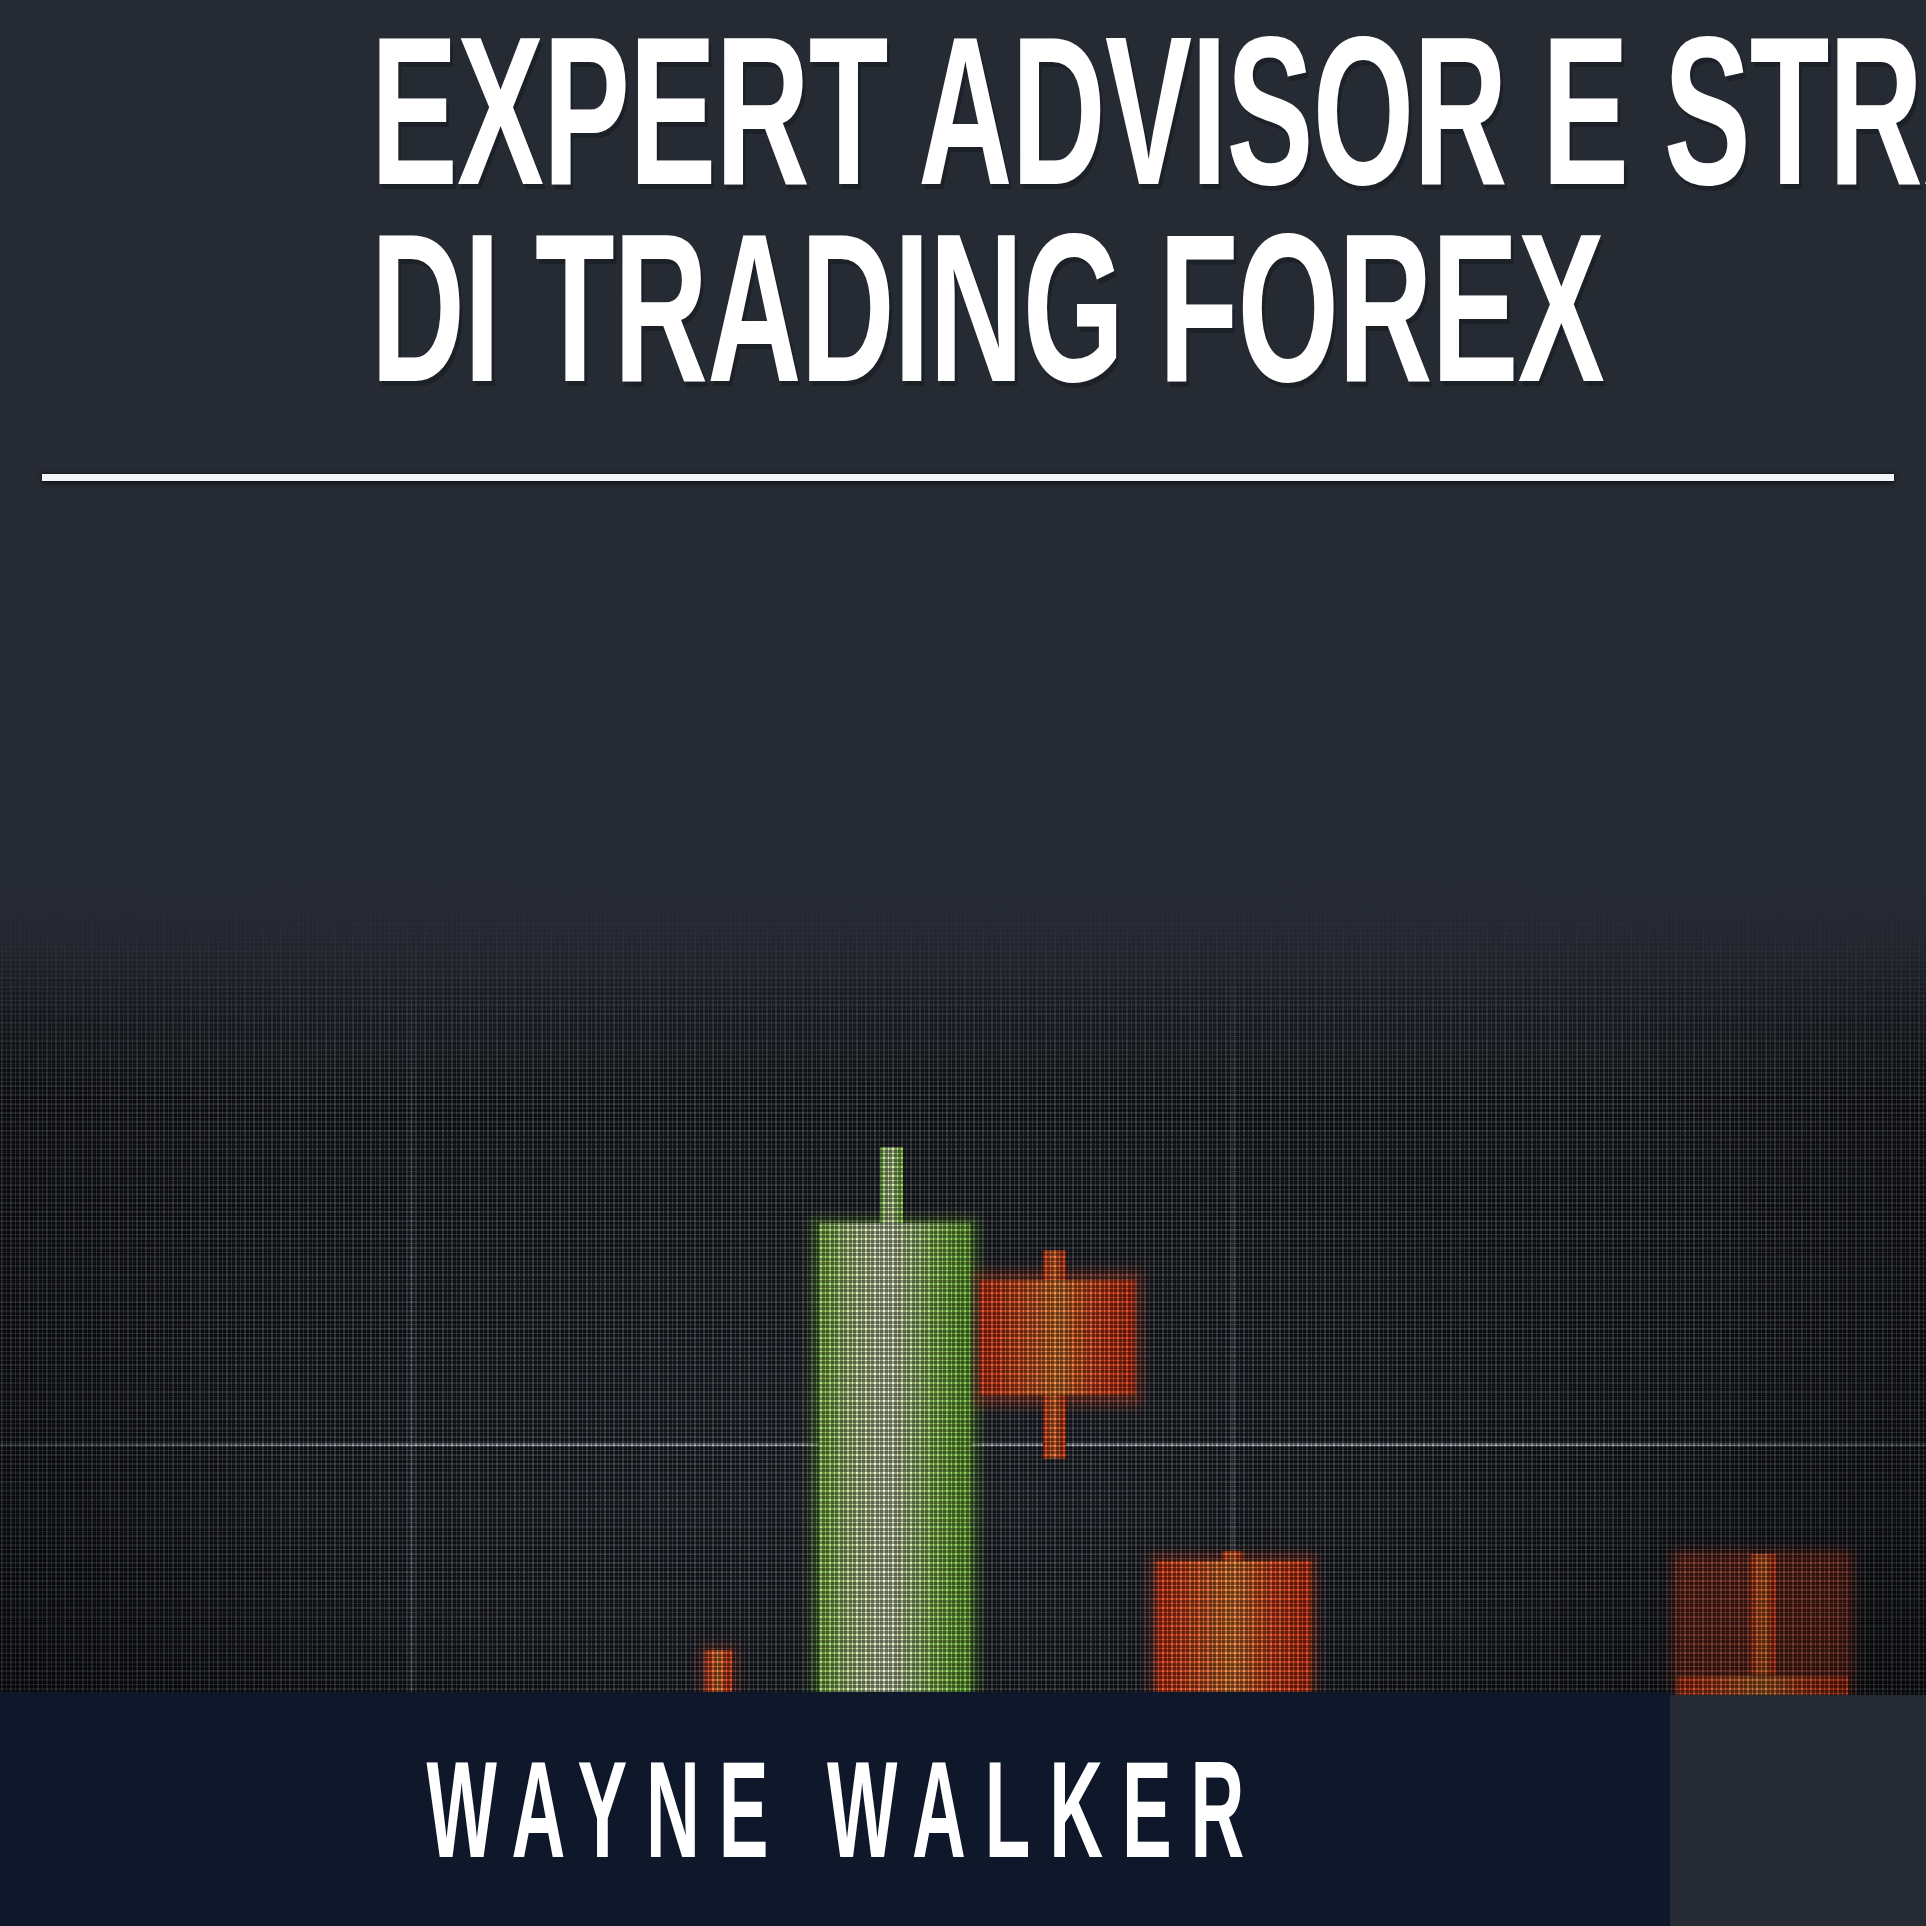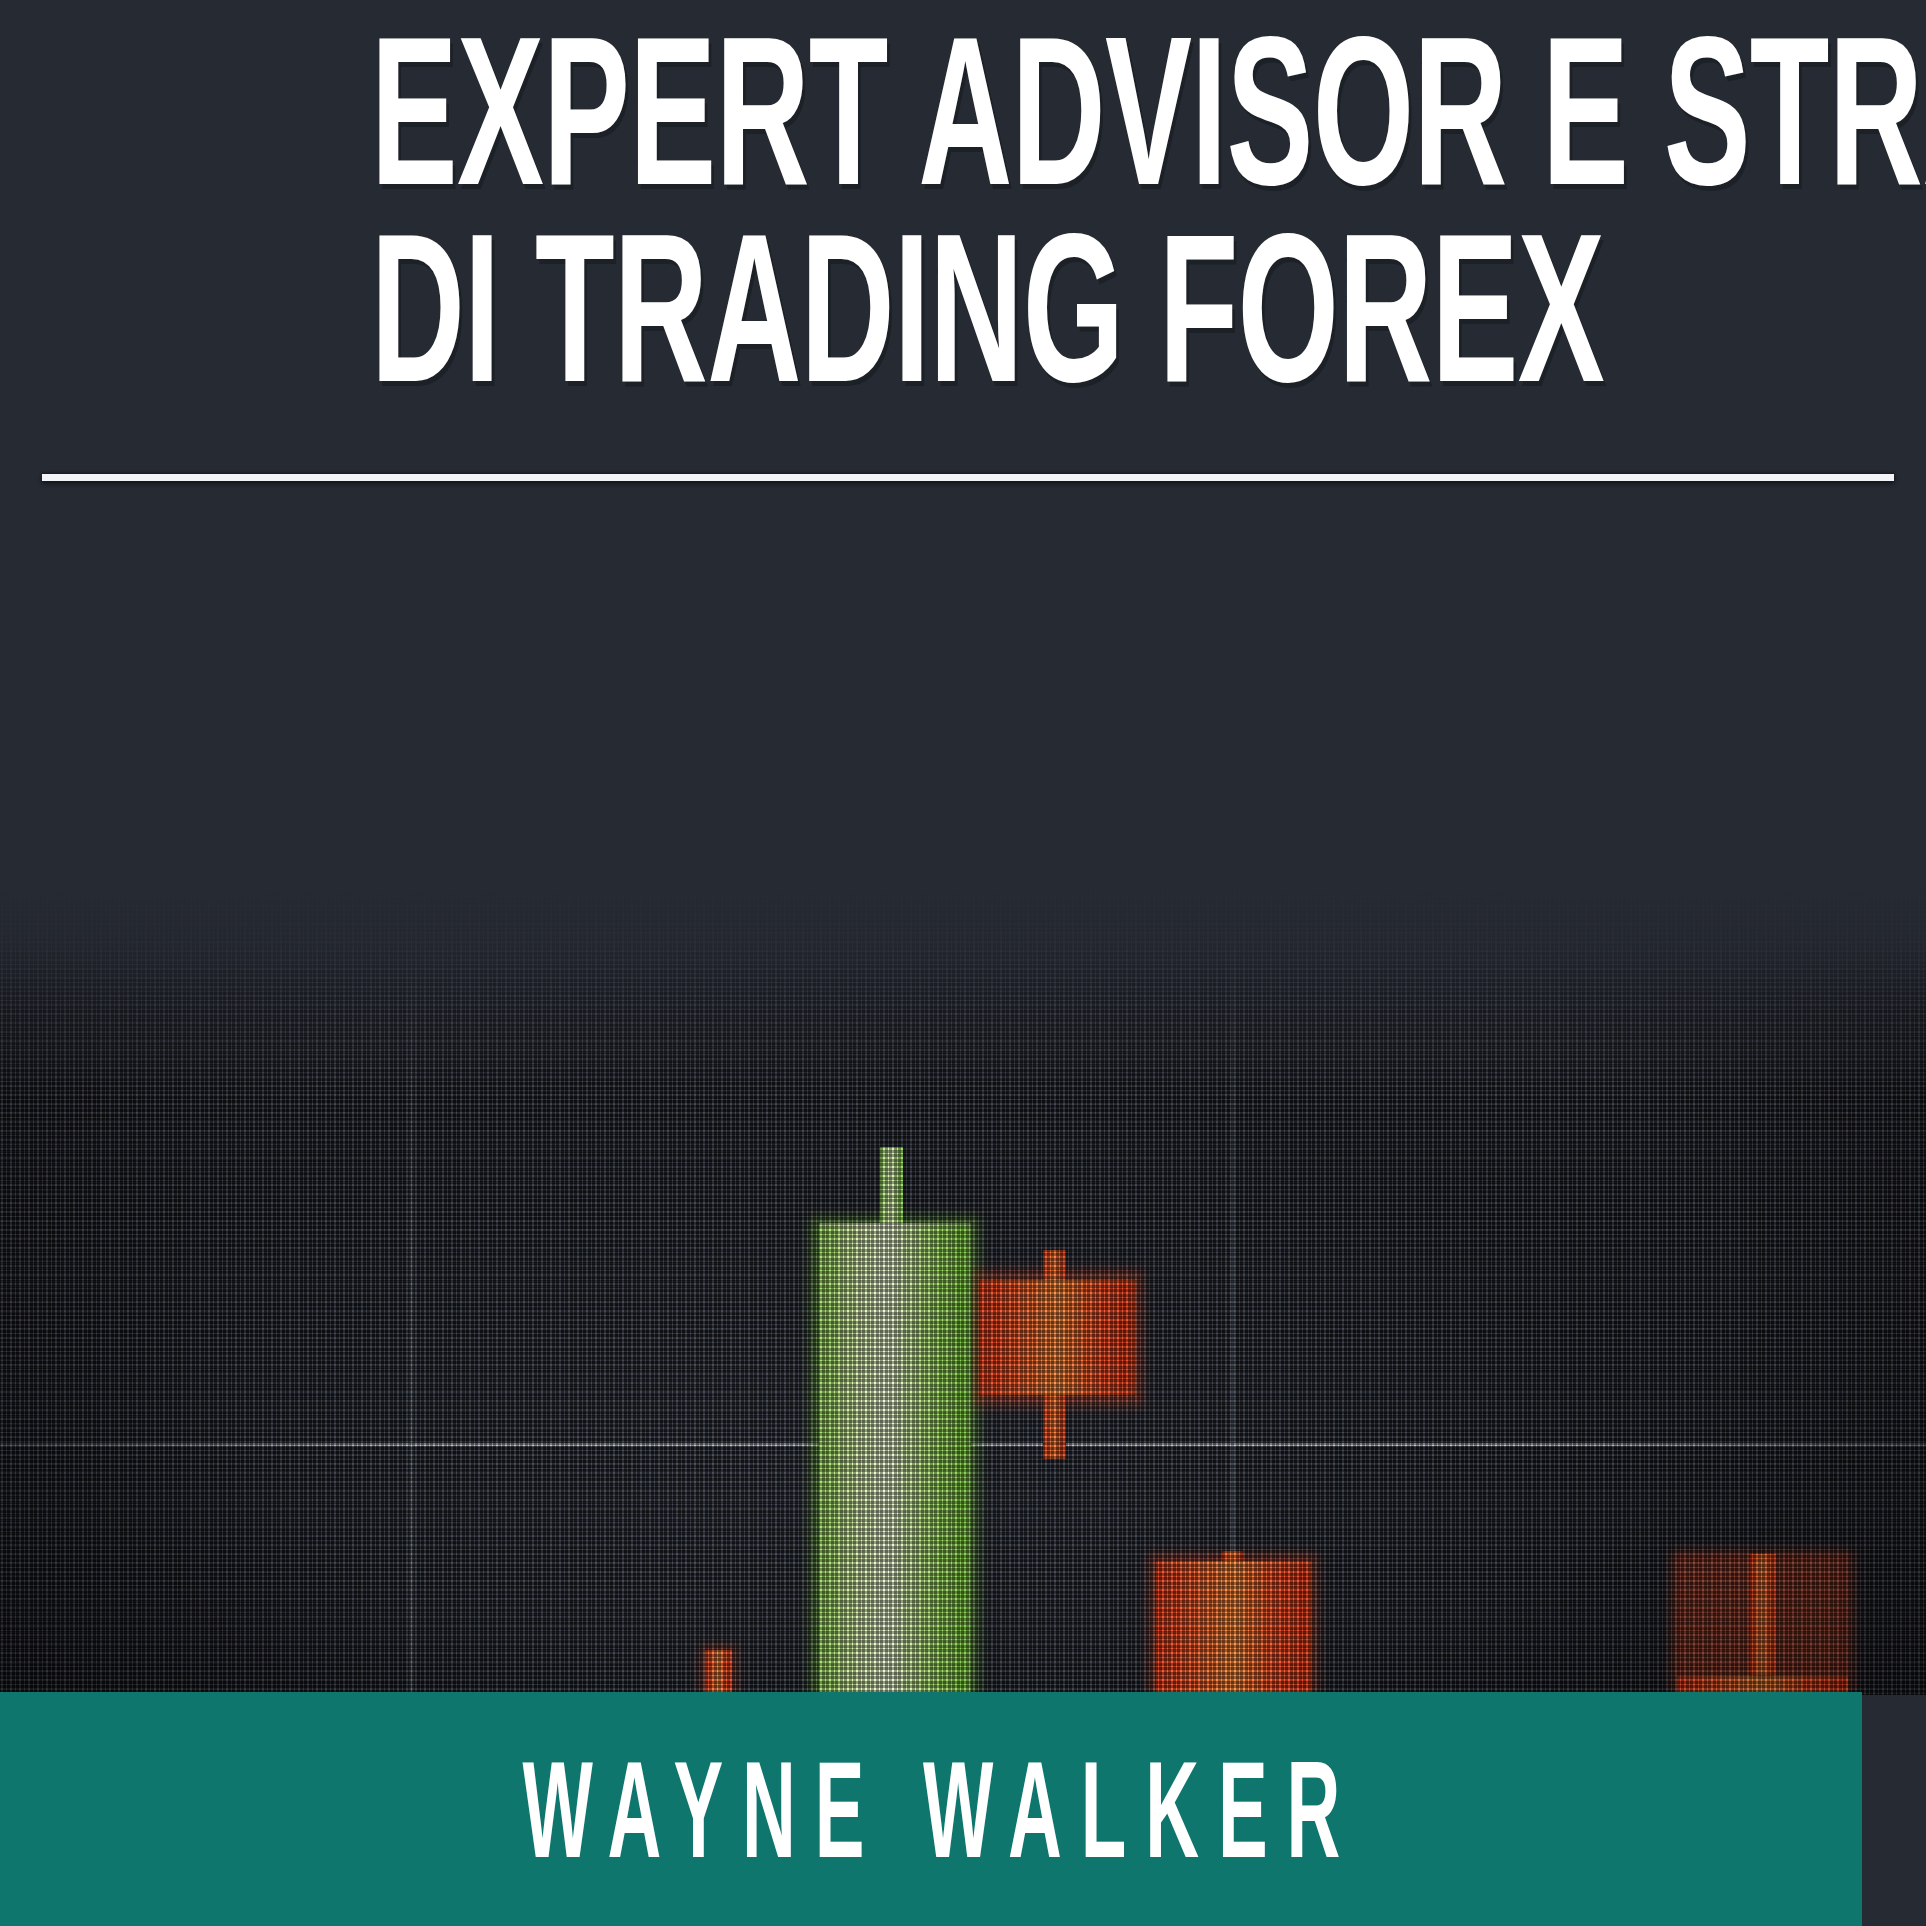--- a/index.html
+++ b/index.html
@@ -188,23 +188,23 @@
     transform-origin: center top;
     white-space: nowrap;
     text-shadow: 3.2px 3.2px 0 rgba(20,23,30,0.52);
   }
 
   
   .author-band {
     position: absolute;
     left: 0;
     top: 1692px;
-    width: 1862px;
+    width: 1670px;
     height: 234px;
-    background: #0f766e;
+    background: #0f172a;
     z-index: 70;
     display: flex;
     align-items: center;
     justify-content: center;
   }
   .author-name {
     color: #ffffff;
     font-family: "Liberation Sans", sans-serif;
     font-weight: 700;
     font-size: 138px;

